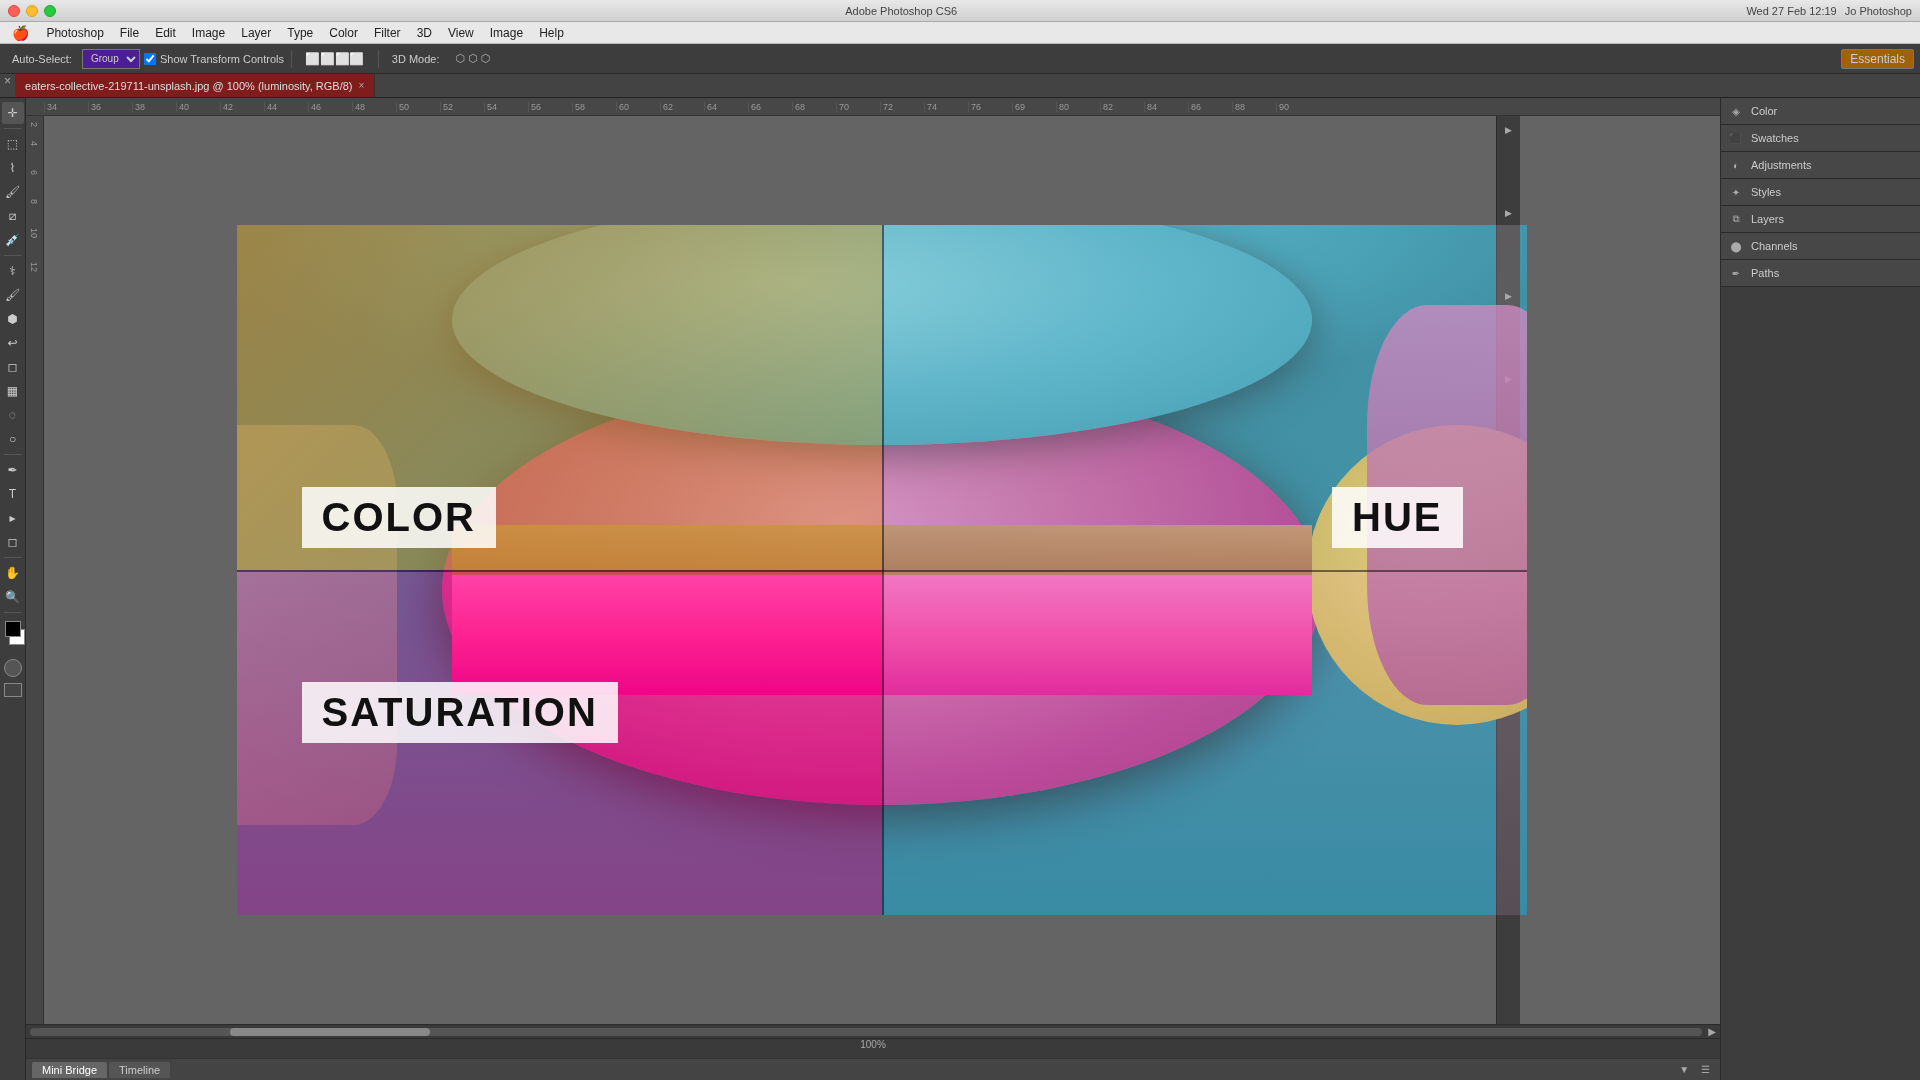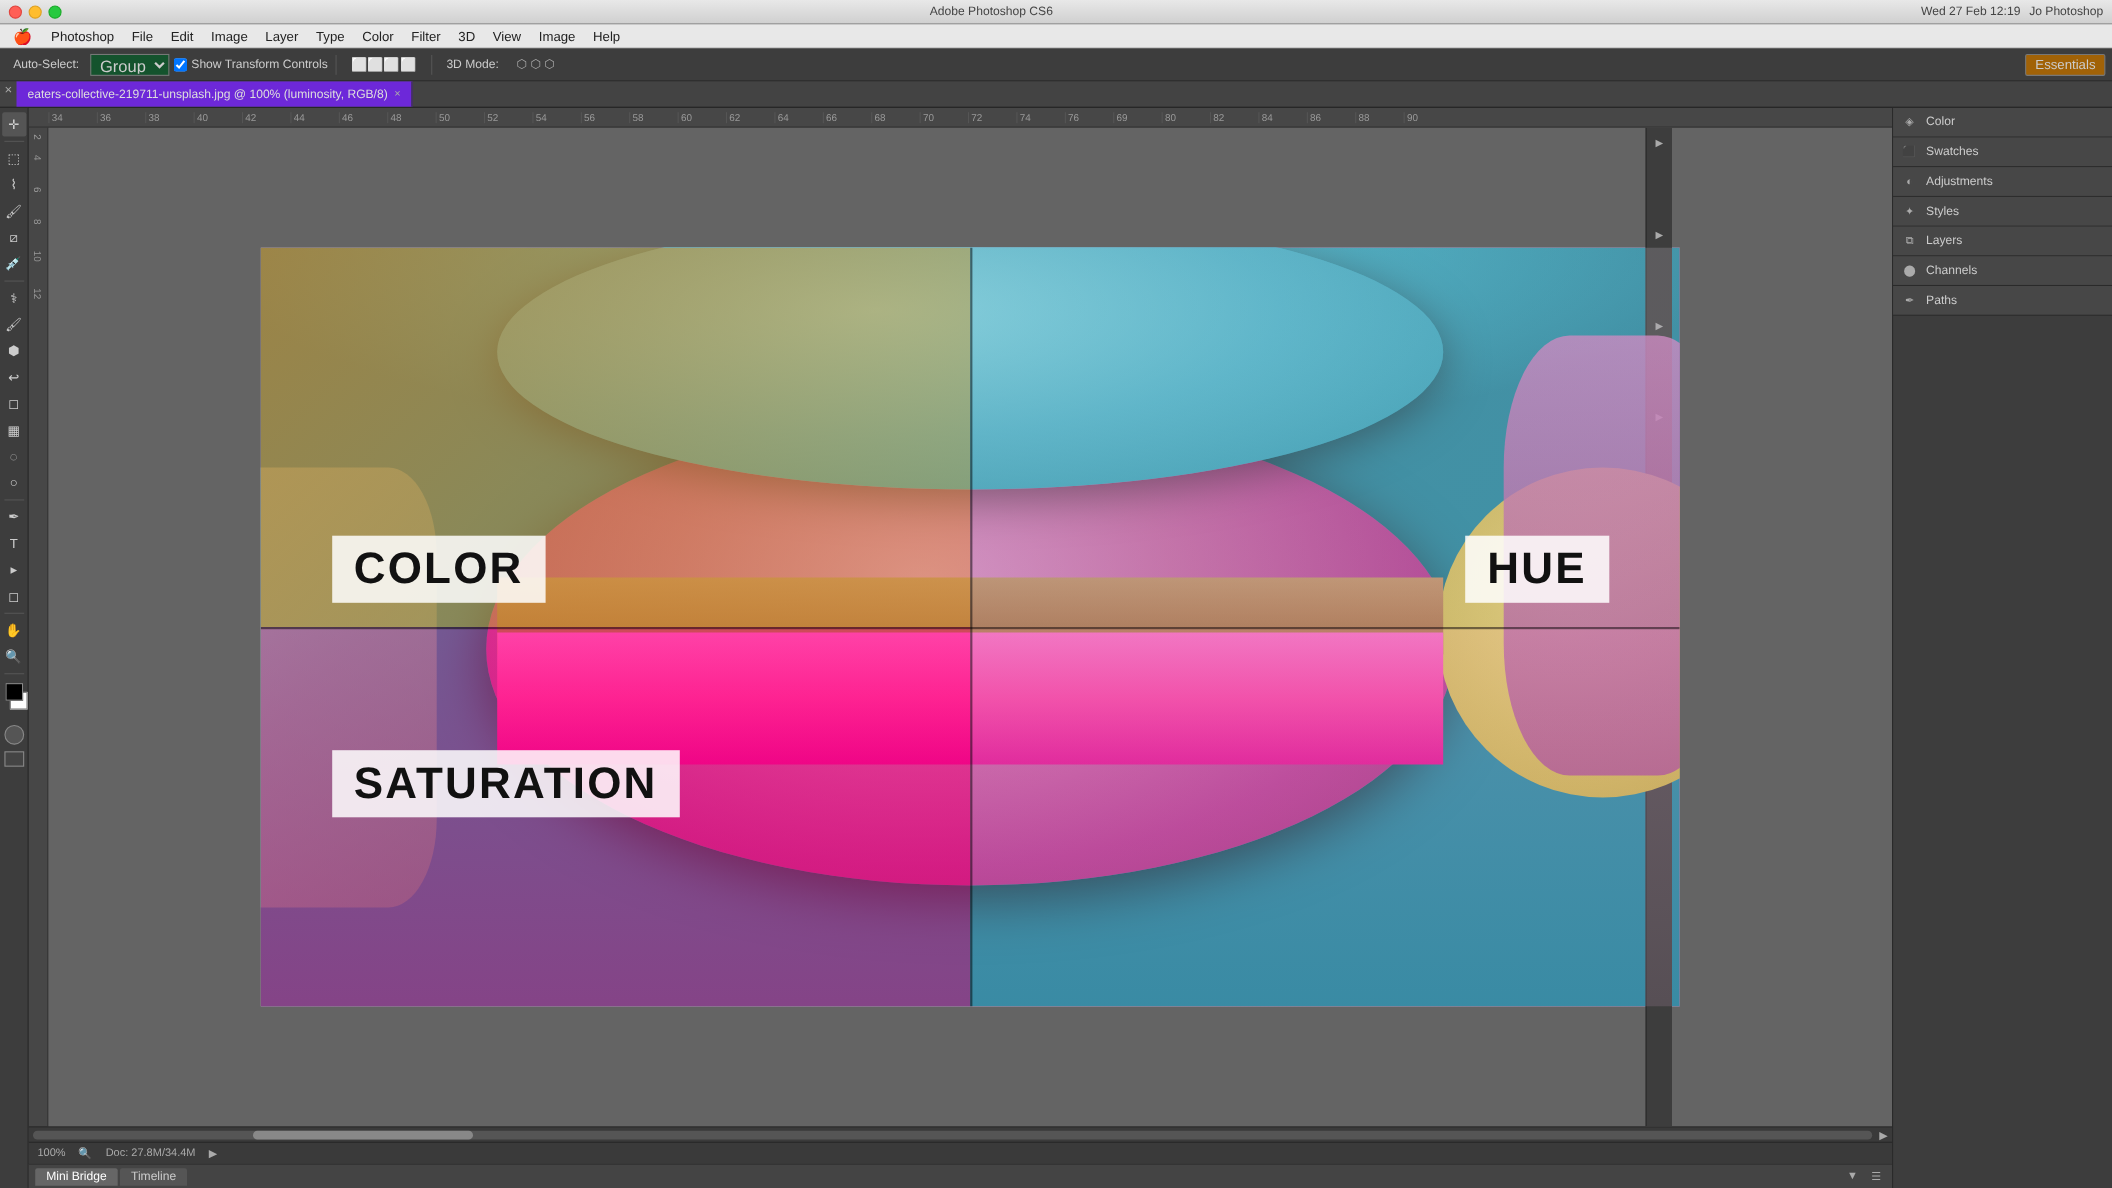--- a/index.html
+++ b/index.html
@@ -92,24 +92,24 @@
     }
     .ps-toolbar-checkbox {
       display: flex;
       align-items: center;
       gap: 4px;
       font-size: 11px;
       color: #ccc;
     }
     .ps-toolbar-checkbox input { width: 12px; height: 12px; }
     .ps-toolbar-select {
-      background: #14532d;
+      background: #4c1d95;
       border: 1px solid #777;
       color: #ccc;
-      font-size: 15px;
+      font-size: 10px;
       padding: 1px 4px;
       height: 20px;
     }
     .essentials-btn {
       margin-left: auto;
       font-size: 12px;
       color: #ccc;
       padding: 2px 8px;
       background: #a16207;
       border: 1px solid #777;
@@ -123,21 +123,21 @@
       align-items: stretch;
       border-bottom: 1px solid #222;
       flex-shrink: 0;
     }
     .tab-item {
       display: flex;
       align-items: center;
       padding: 0 10px;
       font-size: 11px;
       color: #ccc;
-      background: #6d28d9;
+      background: #7f1d1d;
       border-right: 1px solid #333;
       gap: 6px;
       white-space: nowrap;
     }
     .tab-item .close-x {
       font-size: 10px;
       color: #aaa;
       cursor: pointer;
     }
 
@@ -311,20 +311,21 @@
       height: 20px;
       background: #3a3a3a;
       border-top: 1px solid #2a2a2a;
       display: flex;
       align-items: center;
       padding: 0 8px;
       font-size: 10px;
       color: #aaa;
       gap: 12px;
       flex-shrink: 0;
+      flex-direction: column;
     }
 
     
     .bottom-tabs {
       height: 22px;
       background: #444;
       display: flex;
       align-items: center;
       padding: 0 6px;
       gap: 2px;

